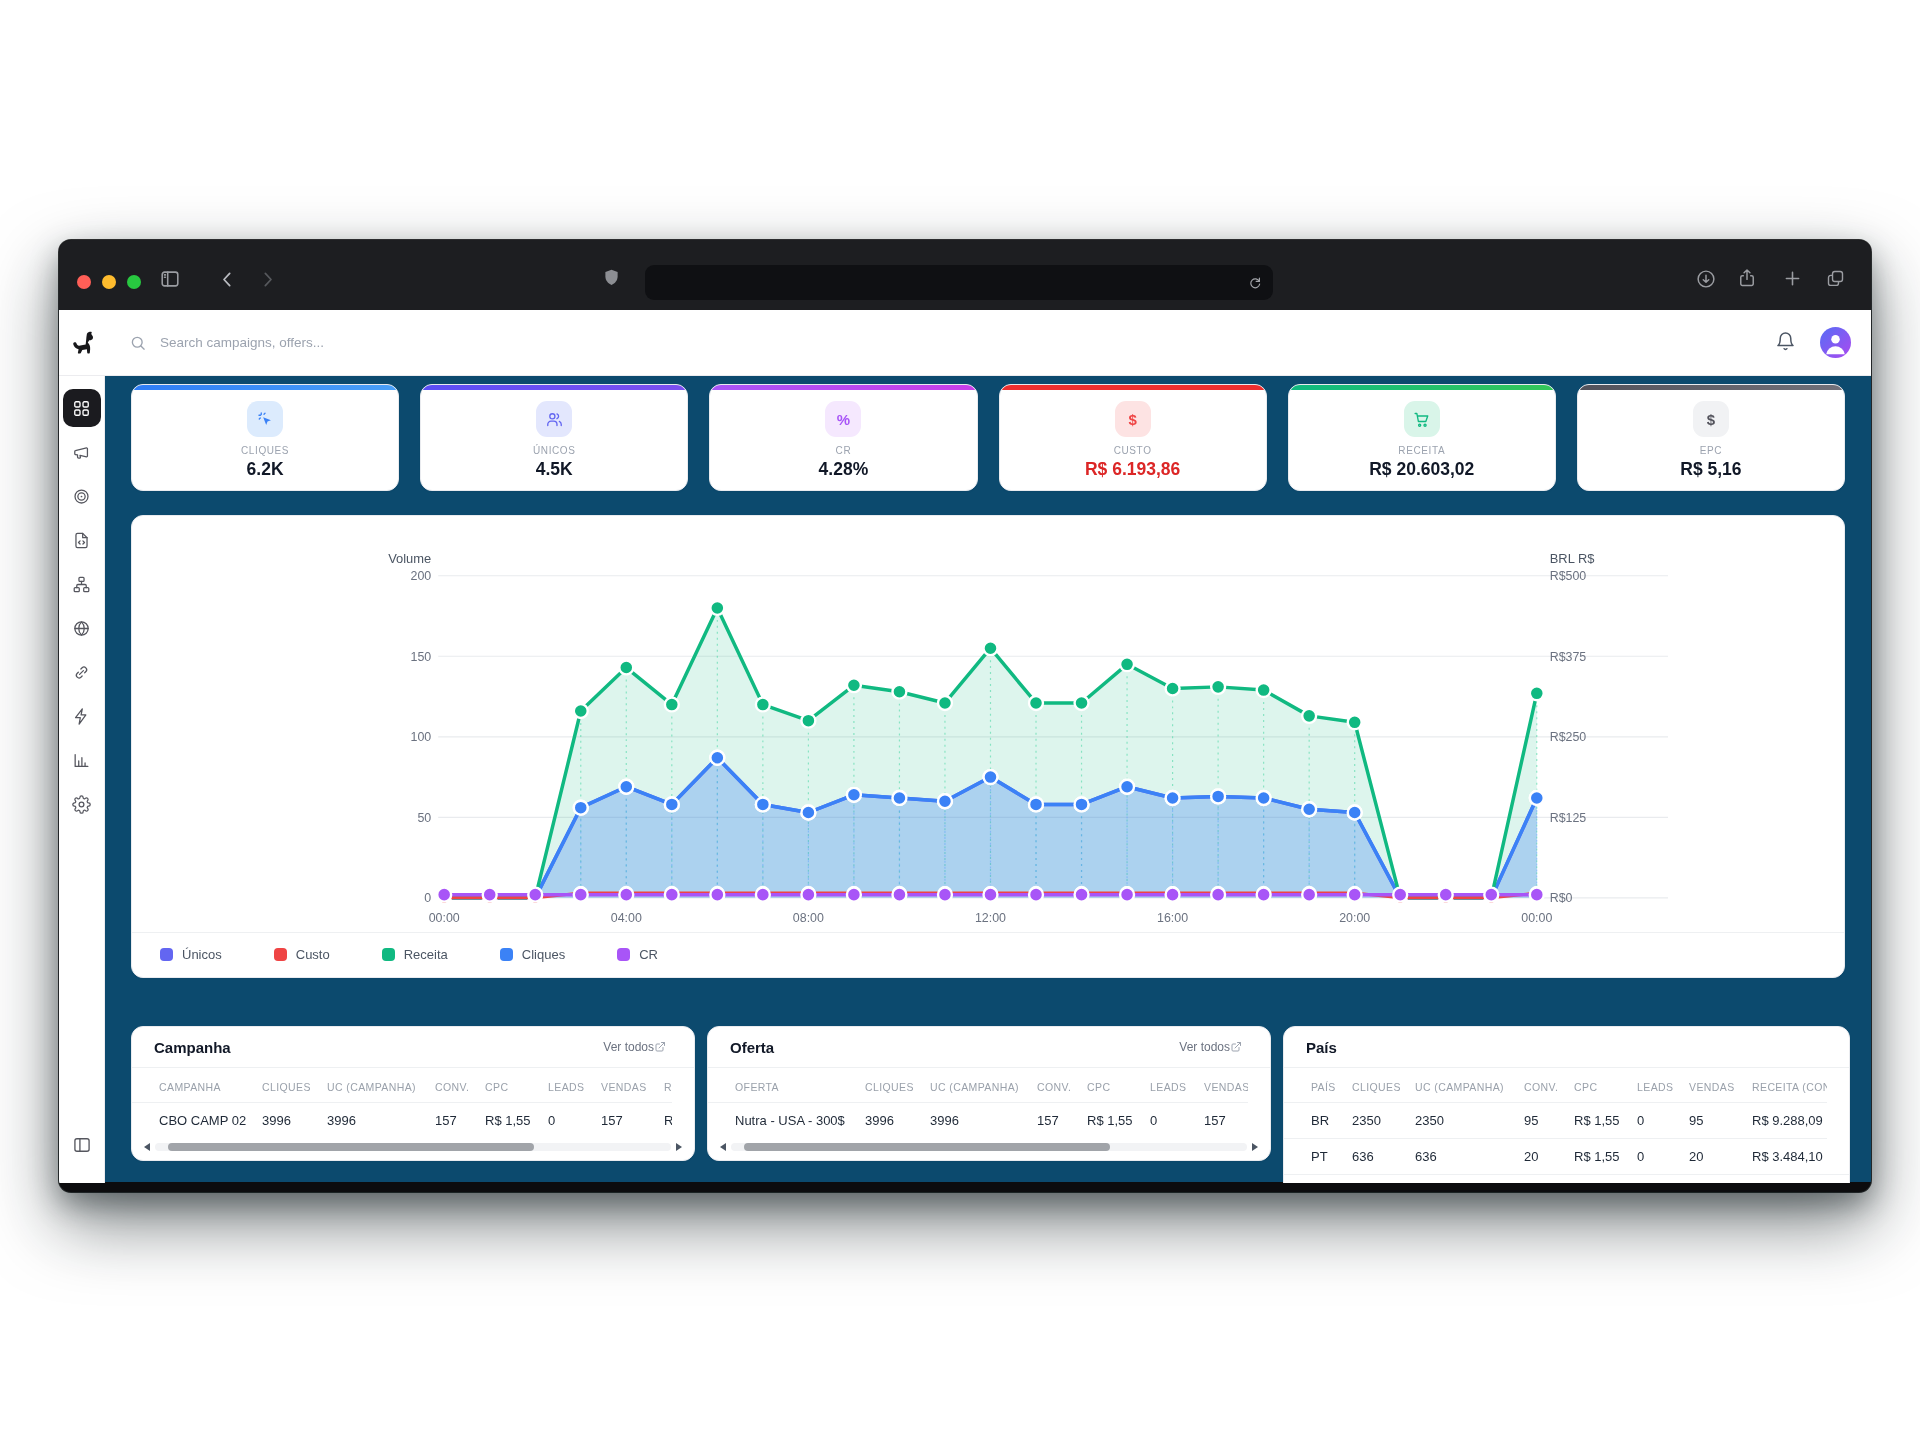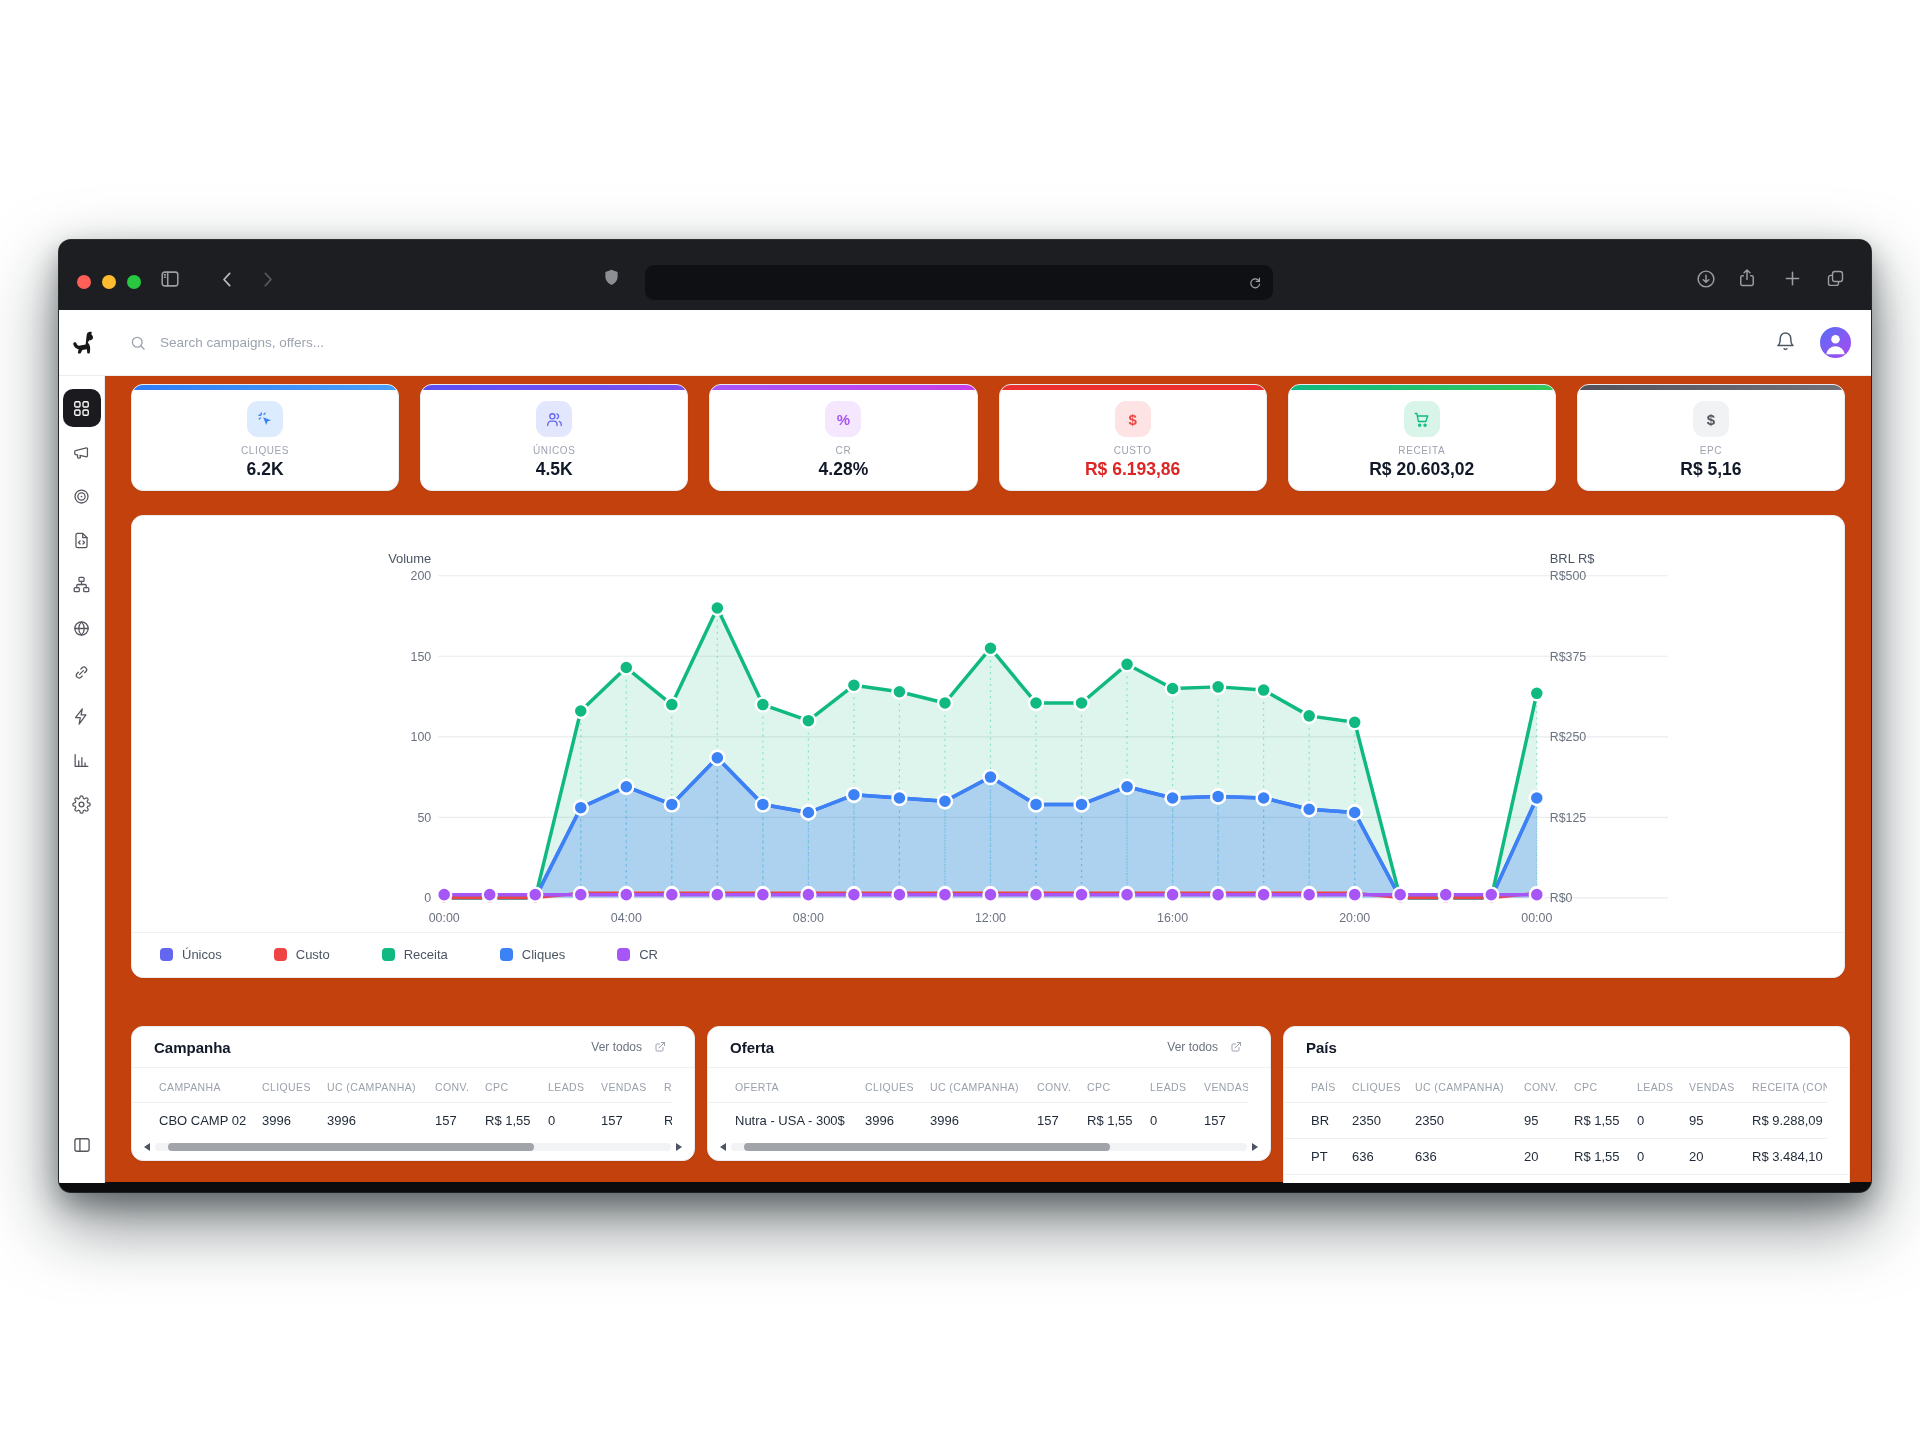--- a/index.html
+++ b/index.html
@@ -6,21 +6,21 @@
   .stage{position:relative;width:1920px;height:1440px;overflow:hidden;background:#fff;}
   .window{position:absolute;left:59px;top:240px;width:1812px;height:952px;border-radius:12px;
     background:#0c0c0e;overflow:hidden;
     box-shadow:0 30px 70px rgba(15,25,30,.55),0 12px 28px rgba(15,25,30,.38),0 0 0 1px rgba(0,0,0,.8);}
   
   .toolbar{position:relative;height:70px;background:#1d1e21;border-bottom:1px solid #0e0e10;}
   .tl{position:absolute;top:35px;width:14px;height:14px;border-radius:50%;}
   .tbtn{position:absolute;background:none;border:none;color:#9b9da2;padding:0;cursor:default;display:flex;align-items:center;justify-content:center;}
   .addr{position:absolute;left:586px;top:25px;width:628px;height:35px;background:#0f1013;border-radius:9px;display:flex;align-items:center;justify-content:flex-end;padding-right:10px;box-sizing:border-box;color:#a2a4a9;}
   
-  .app{position:absolute;left:0;top:70px;width:1812px;height:872px;background:#c2410c;}
+  .app{position:absolute;left:0;top:70px;width:1812px;height:872px;background:#0c4a6e;}
   .topbar{height:65px;background:#fff;border-bottom:1px solid #ececef;display:flex;align-items:center;}
   .logo{width:46px;display:flex;align-items:center;justify-content:center;color:#18181b;}
   .search{display:flex;align-items:center;gap:11px;margin-left:24px;color:#9ca3af;flex:0 0 auto;}
   .search input{border:none;outline:none;font-size:13.5px;color:#374151;width:320px;font-family:"Liberation Sans",sans-serif;background:transparent;}
   .search input::placeholder{color:#9ca3af;}
   .top-right{margin-left:auto;display:flex;align-items:center;gap:24px;padding-right:20px;}
   .bell{color:#4b5563;background:none;border:none;padding:0;}
   .avatar{width:31px;height:31px;border-radius:50%;background:linear-gradient(135deg,#5f6af5 10%,#a24df0 90%);display:flex;align-items:center;justify-content:center;overflow:hidden;}
   .app-body{display:flex;height:807px;}
   .sidebar{width:46px;border-right:1px solid #ececef;background:#fff;display:flex;flex-direction:column;align-items:center;padding-top:10px;box-sizing:border-box;}
@@ -39,21 +39,21 @@
   .chart-card{margin:24px 26px 0;background:#fff;border:1px solid #e9ebef;border-radius:12px;box-shadow:0 1px 2px rgba(16,24,40,.05);padding-top:16px;}
   .chart-card svg{display:block;width:100%;height:auto;}
   .legend{border-top:1px solid #eef0f2;margin-top:2px;padding:14px 28px 15px;display:flex;align-items:center;gap:52px;}
   .lg-item{display:flex;align-items:center;gap:9px;font-size:13px;color:#4b5563;}
   .lg-sw{width:13px;height:13px;border-radius:4px;}
   
   .tables{display:flex;gap:12px;margin:28px 0 0 26px;align-items:flex-start;}
   .tcard{background:#fff;border:1px solid #e9ebef;border-radius:12px;box-shadow:0 1px 2px rgba(16,24,40,.05);overflow:hidden;box-sizing:border-box;margin-top:20px;}
   .tcard-head{display:flex;align-items:center;justify-content:space-between;padding:12px 22px 11px;border-bottom:1px solid #eef0f2;}
   .tcard-title{font-size:15px;font-weight:700;color:#111827;}
-  .tcard-link{display:flex;align-items:center;gap:12px;font-size:12px;color:#6b7280;background:none;border:none;font-family:"Liberation Sans",sans-serif;}
+  .tcard-link{display:flex;align-items:center;gap:0;font-size:12px;color:#6b7280;background:none;border:none;font-family:"Liberation Sans",sans-serif;}
   .tclip{overflow:hidden;margin-right:22px;}
   .trow{display:flex;white-space:nowrap;padding-left:27px;}
   .trow span{flex:0 0 auto;overflow:visible;}
   .thead span{font-size:10.5px;color:#9aa1ab;letter-spacing:.4px;padding:13px 0 9px;}
   .tdata{border-top:1px solid #eef0f2;}
   .tdata span{font-size:13px;color:#1f2937;padding:10px 0;}
   .tbar{display:flex;align-items:center;gap:5px;padding:5px 12px 9px;}
   .arr{width:0;height:0;border-top:4.5px solid transparent;border-bottom:4.5px solid transparent;}
   .arr.l{border-right:6px solid #4b5563;}
   .arr.r{border-left:6px solid #4b5563;}

